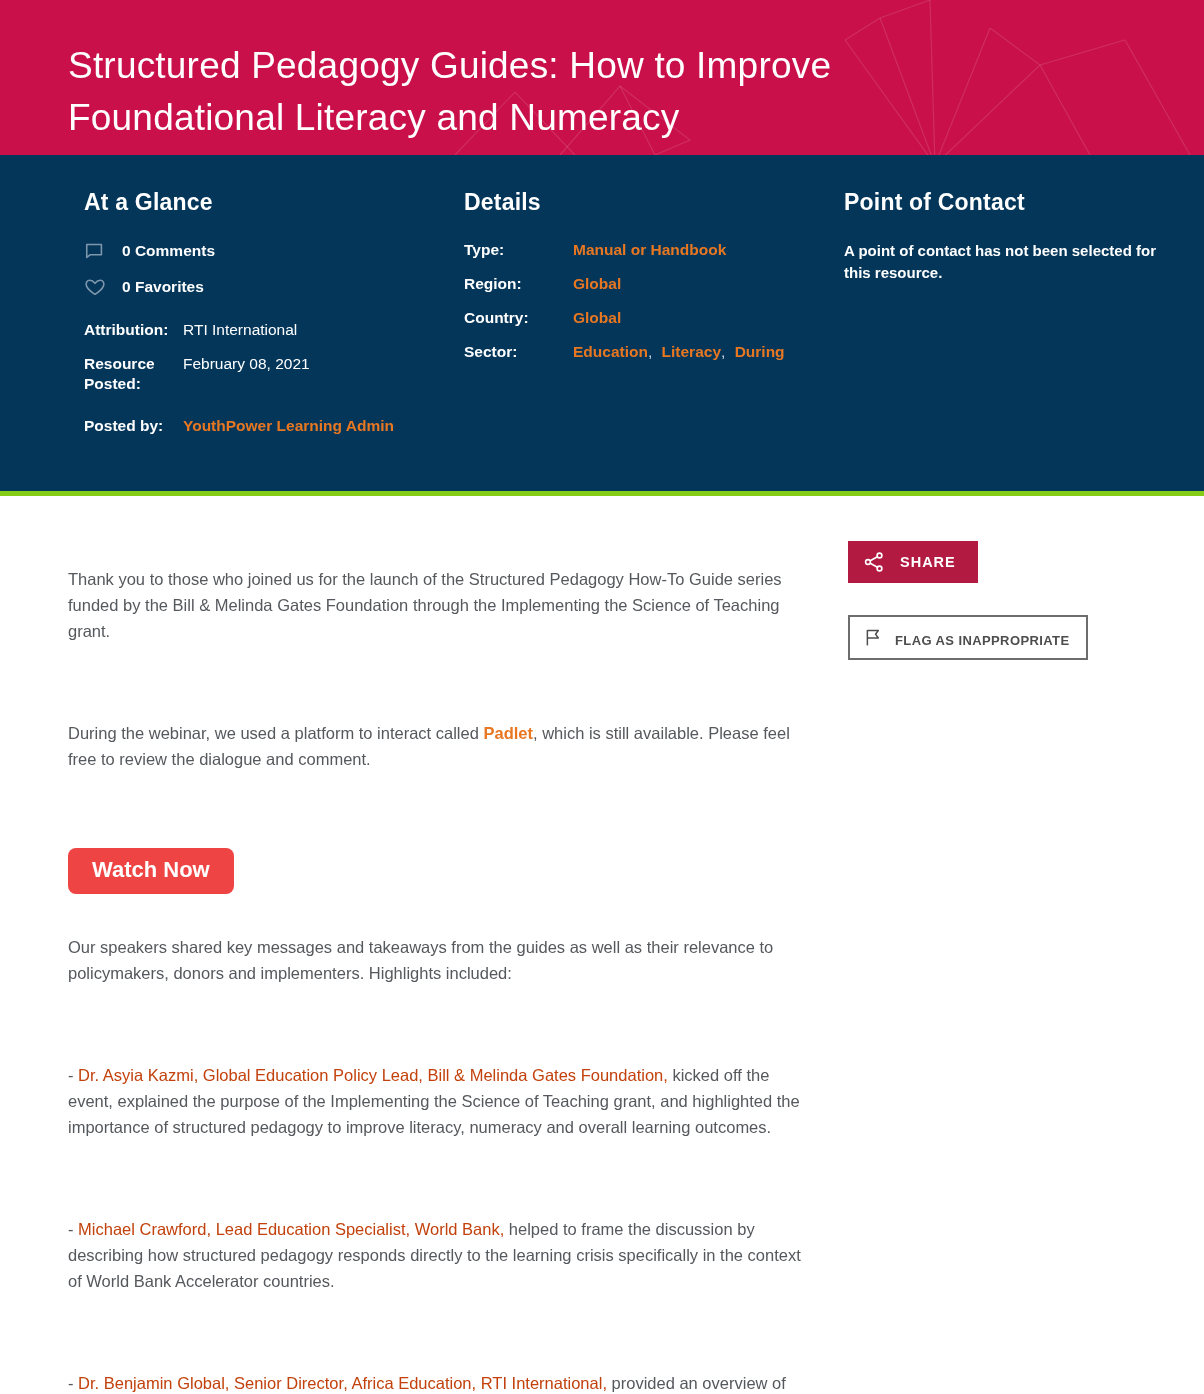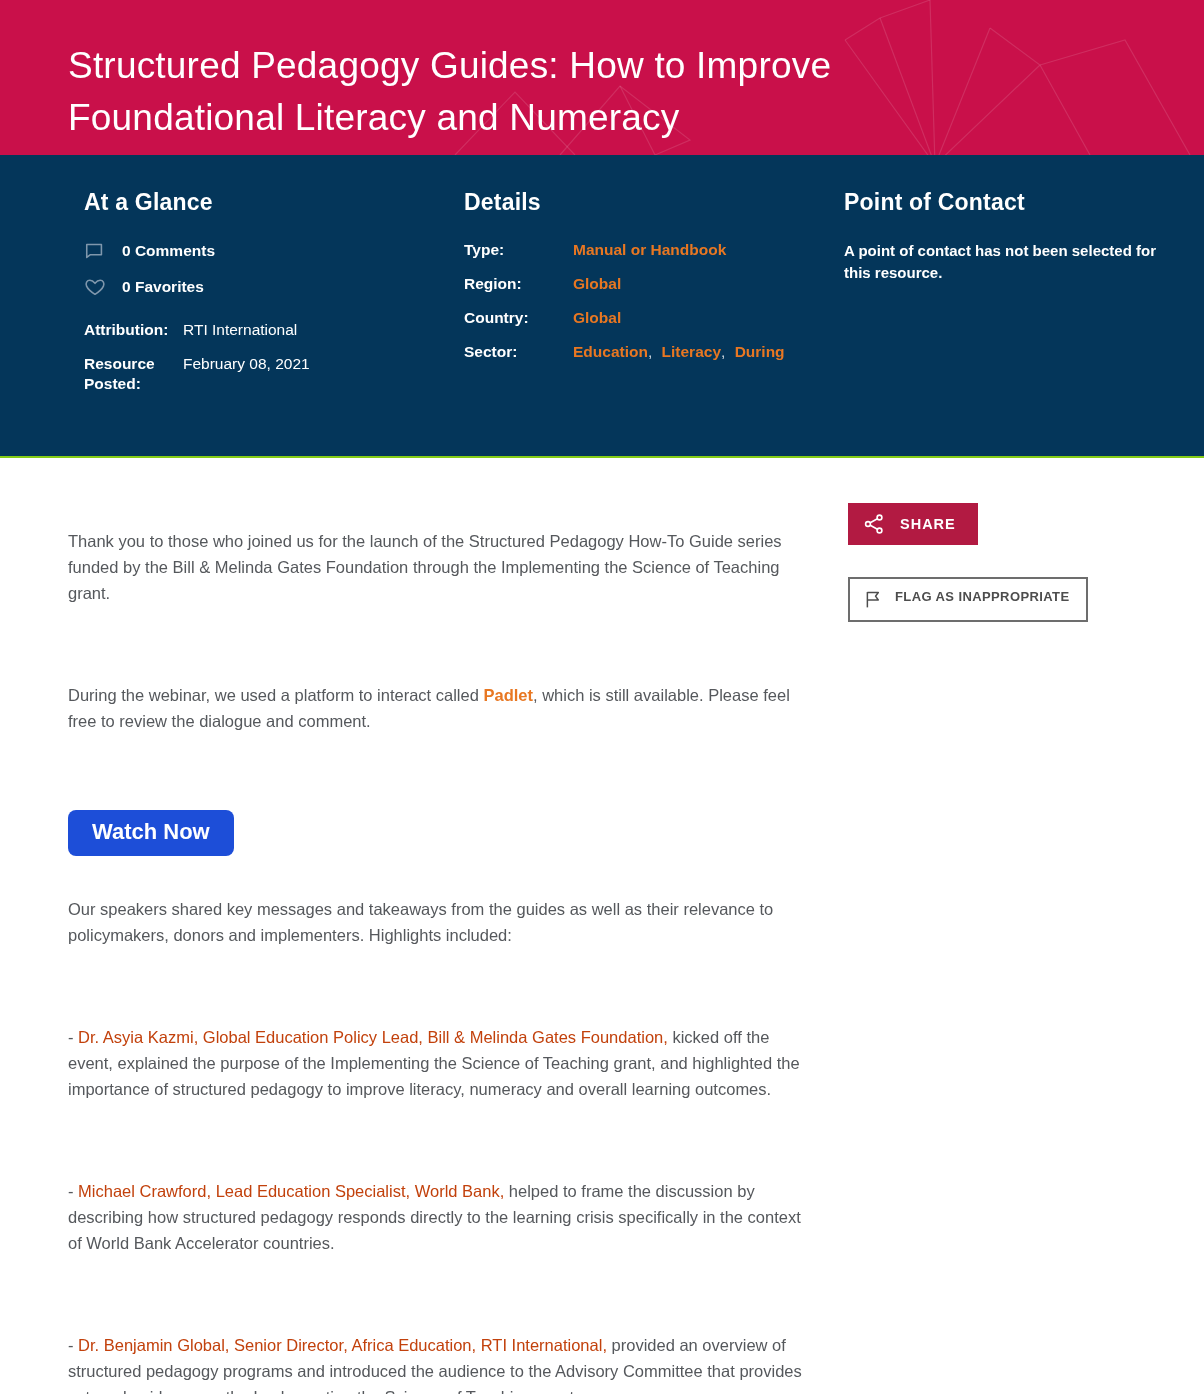--- a/index.html
+++ b/index.html
@@ -25,21 +25,21 @@
     font-weight: 400;
     line-height: 1.4;
     padding: 40px 70px 0 68px;
     max-width: 1100px;
     letter-spacing: 0.2px;
   }
 
   
   .meta-band {
     background: #04365a;
-    border-bottom: 2px solid #84cc16;
+    border-bottom: 5px solid #84cc16;
     display: flex;
     padding: 34px 30px 40px 84px;
     min-height: 300px;
     color: #ffffff;
   }
   .meta-col h2 {
     font-size: 23px;
     font-weight: 600;
     margin-bottom: 24px;
     letter-spacing: 0.2px;
@@ -96,21 +96,21 @@
     font-size: 16.5px;
     line-height: 26px;
     color: #55585c;
     margin-bottom: 76px;
     margin-top: 25px;
   }
   .body-p strong { color: #c2410c; font-weight: 400; }
   .watch-wrap { margin-bottom: 40px; }
   .watch-btn {
     display: inline-block;
-    background: #1d4ed8;
+    background: #ef4444;
     color: #ffffff;
     border: none;
     border-radius: 8px;
     font-family: inherit;
     font-size: 22px;
     font-weight: 700;
     padding: 9px 24px 11px 24px;
     cursor: pointer;
   }
 
@@ -129,21 +129,21 @@
     font-family: inherit;
     font-size: 14.5px;
     font-weight: 700;
     letter-spacing: 1px;
     padding: 9px 22px 9px 14px;
     cursor: pointer;
   }
   .flag-btn {
     margin-top: 32px;
     display: inline-flex;
-    align-items: flex-start;
+    align-items: flex-end;
     gap: 11px;
     background: #ffffff;
     color: #4d4d4d;
     border: 2px solid #6d6d6d;
     font-family: inherit;
     font-size: 13px;
     font-weight: 600;
     letter-spacing: 0.4px;
     padding: 10px 16px 10px 13px;
     cursor: pointer;
@@ -194,20 +194,26 @@
     <div class="kv-row">
       <span class="kv-label">Attribution:</span>
       <span class="kv-value">RTI International</span>
     </div>
 
     <div class="kv-row" style="margin-bottom:22px;">
       <span class="kv-label">Resource Posted:</span>
       <span class="kv-value">February 08, 2021</span>
     </div>
 
+    <div class="kv-row">
+      <span class="kv-label">Posted by:</span>
+      <span class="kv-value">
+        <a class="orange-link">YouthPower Learning Admin</a>
+      </span>
+    </div>
   </div>
 
   <div class="meta-col col-details">
     <h2>Details</h2>
 
     <div class="kv-row">
       <span class="d-label">Type:</span>
       <span class="kv-value">
         <a class="orange-link">Manual or Handbook</a>
       </span>

